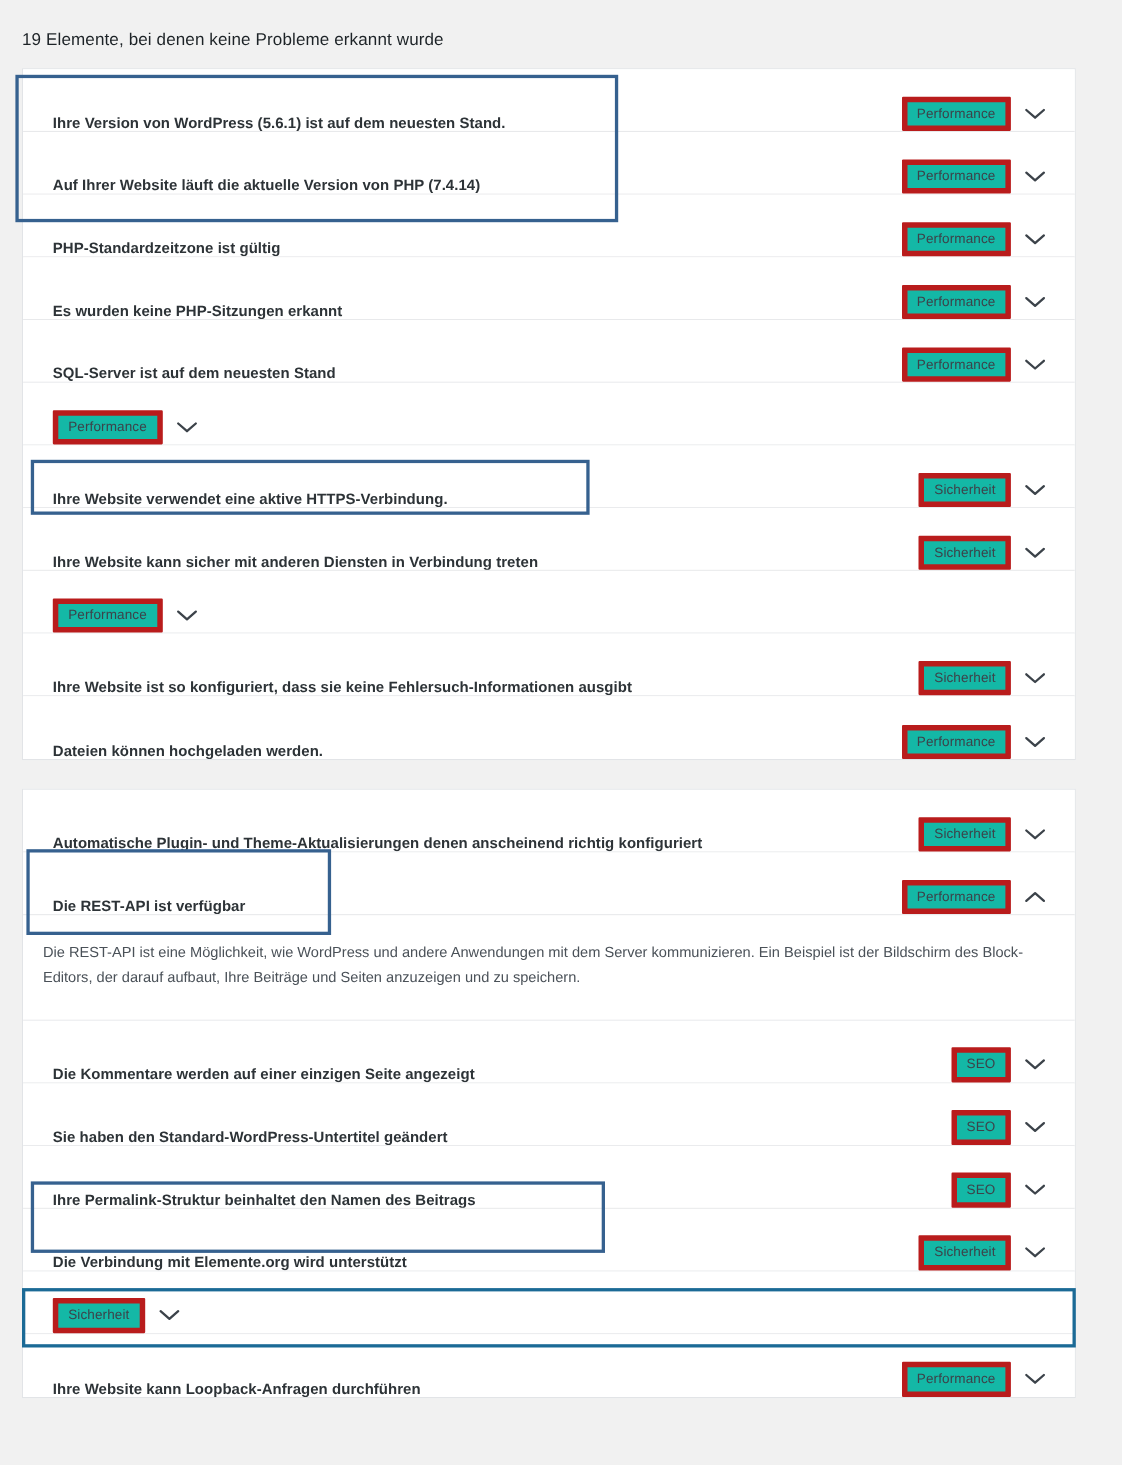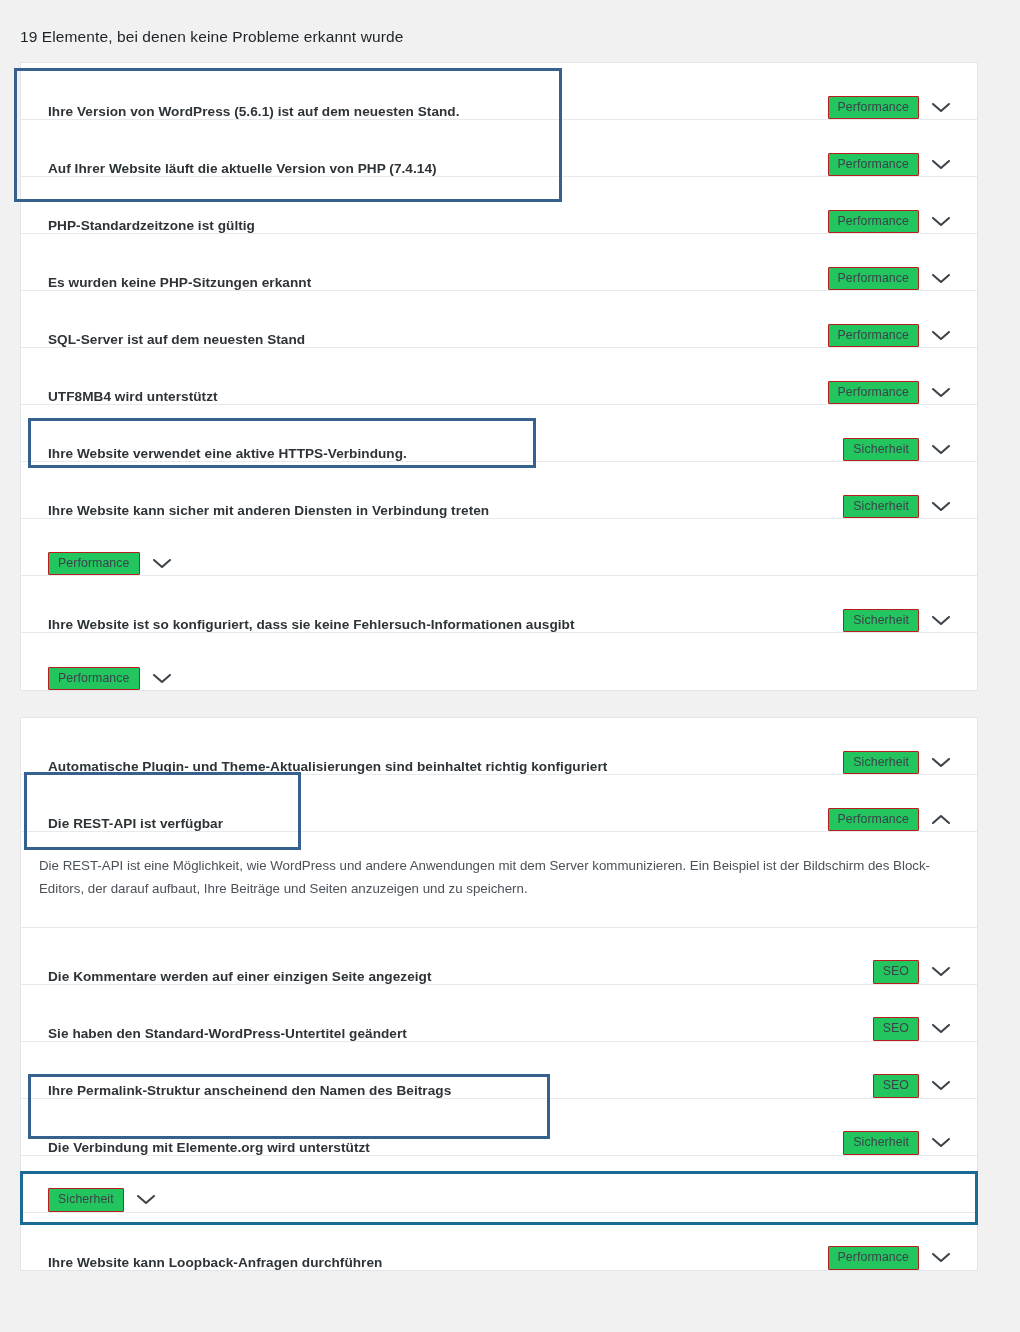--- a/index.html
+++ b/index.html
@@ -54,22 +54,22 @@
   .row-right {
     flex: 0 0 auto;
     display: flex;
     align-items: center;
     gap: 0px;
     padding-right: 14px;
   }
   .badge {
     font-size: 12.3px;
     color: #3c434a;
-    border: 1px solid #b91c1c;
-    background: #22c55e;
+    border: 5px solid #b91c1c;
+    background: #14b8a6;
     padding: 3px 9px 4px 9px;
     line-height: 1.15;
     border-radius: 1px;
     min-width: 34px;
     text-align: center;
     font-weight: 400;
     letter-spacing: 0.1px;
   }
   .chev {
     width: 44px;
@@ -161,21 +161,20 @@
         <div class="row-right">
           <span class="badge">Performance</span>
           <span class="chev">
             <svg width="20" height="13" viewBox="0 0 20 13">
               <path d="M2 3 L10 10 L18 3" fill="none" stroke="#3c434a" stroke-width="2.1" stroke-linecap="round" stroke-linejoin="round"></path>
             </svg>
           </span>
         </div>
       </div>
       <div class="accordion-row">
-        <div class="row-label">UTF8MB4 wird unterstützt</div>
         <div class="row-right">
           <span class="badge">Performance</span>
           <span class="chev">
             <svg width="20" height="13" viewBox="0 0 20 13">
               <path d="M2 3 L10 10 L18 3" fill="none" stroke="#3c434a" stroke-width="2.1" stroke-linecap="round" stroke-linejoin="round"></path>
             </svg>
           </span>
         </div>
       </div>
       <div class="accordion-row">
@@ -215,34 +214,35 @@
         <div class="row-right">
           <span class="badge">Sicherheit</span>
           <span class="chev">
             <svg width="20" height="13" viewBox="0 0 20 13">
               <path d="M2 3 L10 10 L18 3" fill="none" stroke="#3c434a" stroke-width="2.1" stroke-linecap="round" stroke-linejoin="round"></path>
             </svg>
           </span>
         </div>
       </div>
       <div class="accordion-row last">
+        <div class="row-label">Dateien können hochgeladen werden.</div>
         <div class="row-right">
           <span class="badge">Performance</span>
           <span class="chev">
             <svg width="20" height="13" viewBox="0 0 20 13">
               <path d="M2 3 L10 10 L18 3" fill="none" stroke="#3c434a" stroke-width="2.1" stroke-linecap="round" stroke-linejoin="round"></path>
             </svg>
           </span>
         </div>
       </div>
     </div>
 
   <div class="panel" id="panel-b">
       <div class="accordion-row">
-        <div class="row-label">Automatische Plugin- und Theme-Aktualisierungen sind beinhaltet richtig konfiguriert</div>
+        <div class="row-label">Automatische Plugin- und Theme-Aktualisierungen denen anscheinend richtig konfiguriert</div>
         <div class="row-right">
           <span class="badge">Sicherheit</span>
           <span class="chev">
             <svg width="20" height="13" viewBox="0 0 20 13">
               <path d="M2 3 L10 10 L18 3" fill="none" stroke="#3c434a" stroke-width="2.1" stroke-linecap="round" stroke-linejoin="round"></path>
             </svg>
           </span>
         </div>
       </div>
       <div class="accordion-row">
@@ -275,21 +275,21 @@
         <div class="row-right">
           <span class="badge">SEO</span>
           <span class="chev">
             <svg width="20" height="13" viewBox="0 0 20 13">
               <path d="M2 3 L10 10 L18 3" fill="none" stroke="#3c434a" stroke-width="2.1" stroke-linecap="round" stroke-linejoin="round"></path>
             </svg>
           </span>
         </div>
       </div>
       <div class="accordion-row">
-        <div class="row-label">Ihre Permalink-Struktur anscheinend den Namen des Beitrags</div>
+        <div class="row-label">Ihre Permalink-Struktur beinhaltet den Namen des Beitrags</div>
         <div class="row-right">
           <span class="badge">SEO</span>
           <span class="chev">
             <svg width="20" height="13" viewBox="0 0 20 13">
               <path d="M2 3 L10 10 L18 3" fill="none" stroke="#3c434a" stroke-width="2.1" stroke-linecap="round" stroke-linejoin="round"></path>
             </svg>
           </span>
         </div>
       </div>
       <div class="accordion-row">

